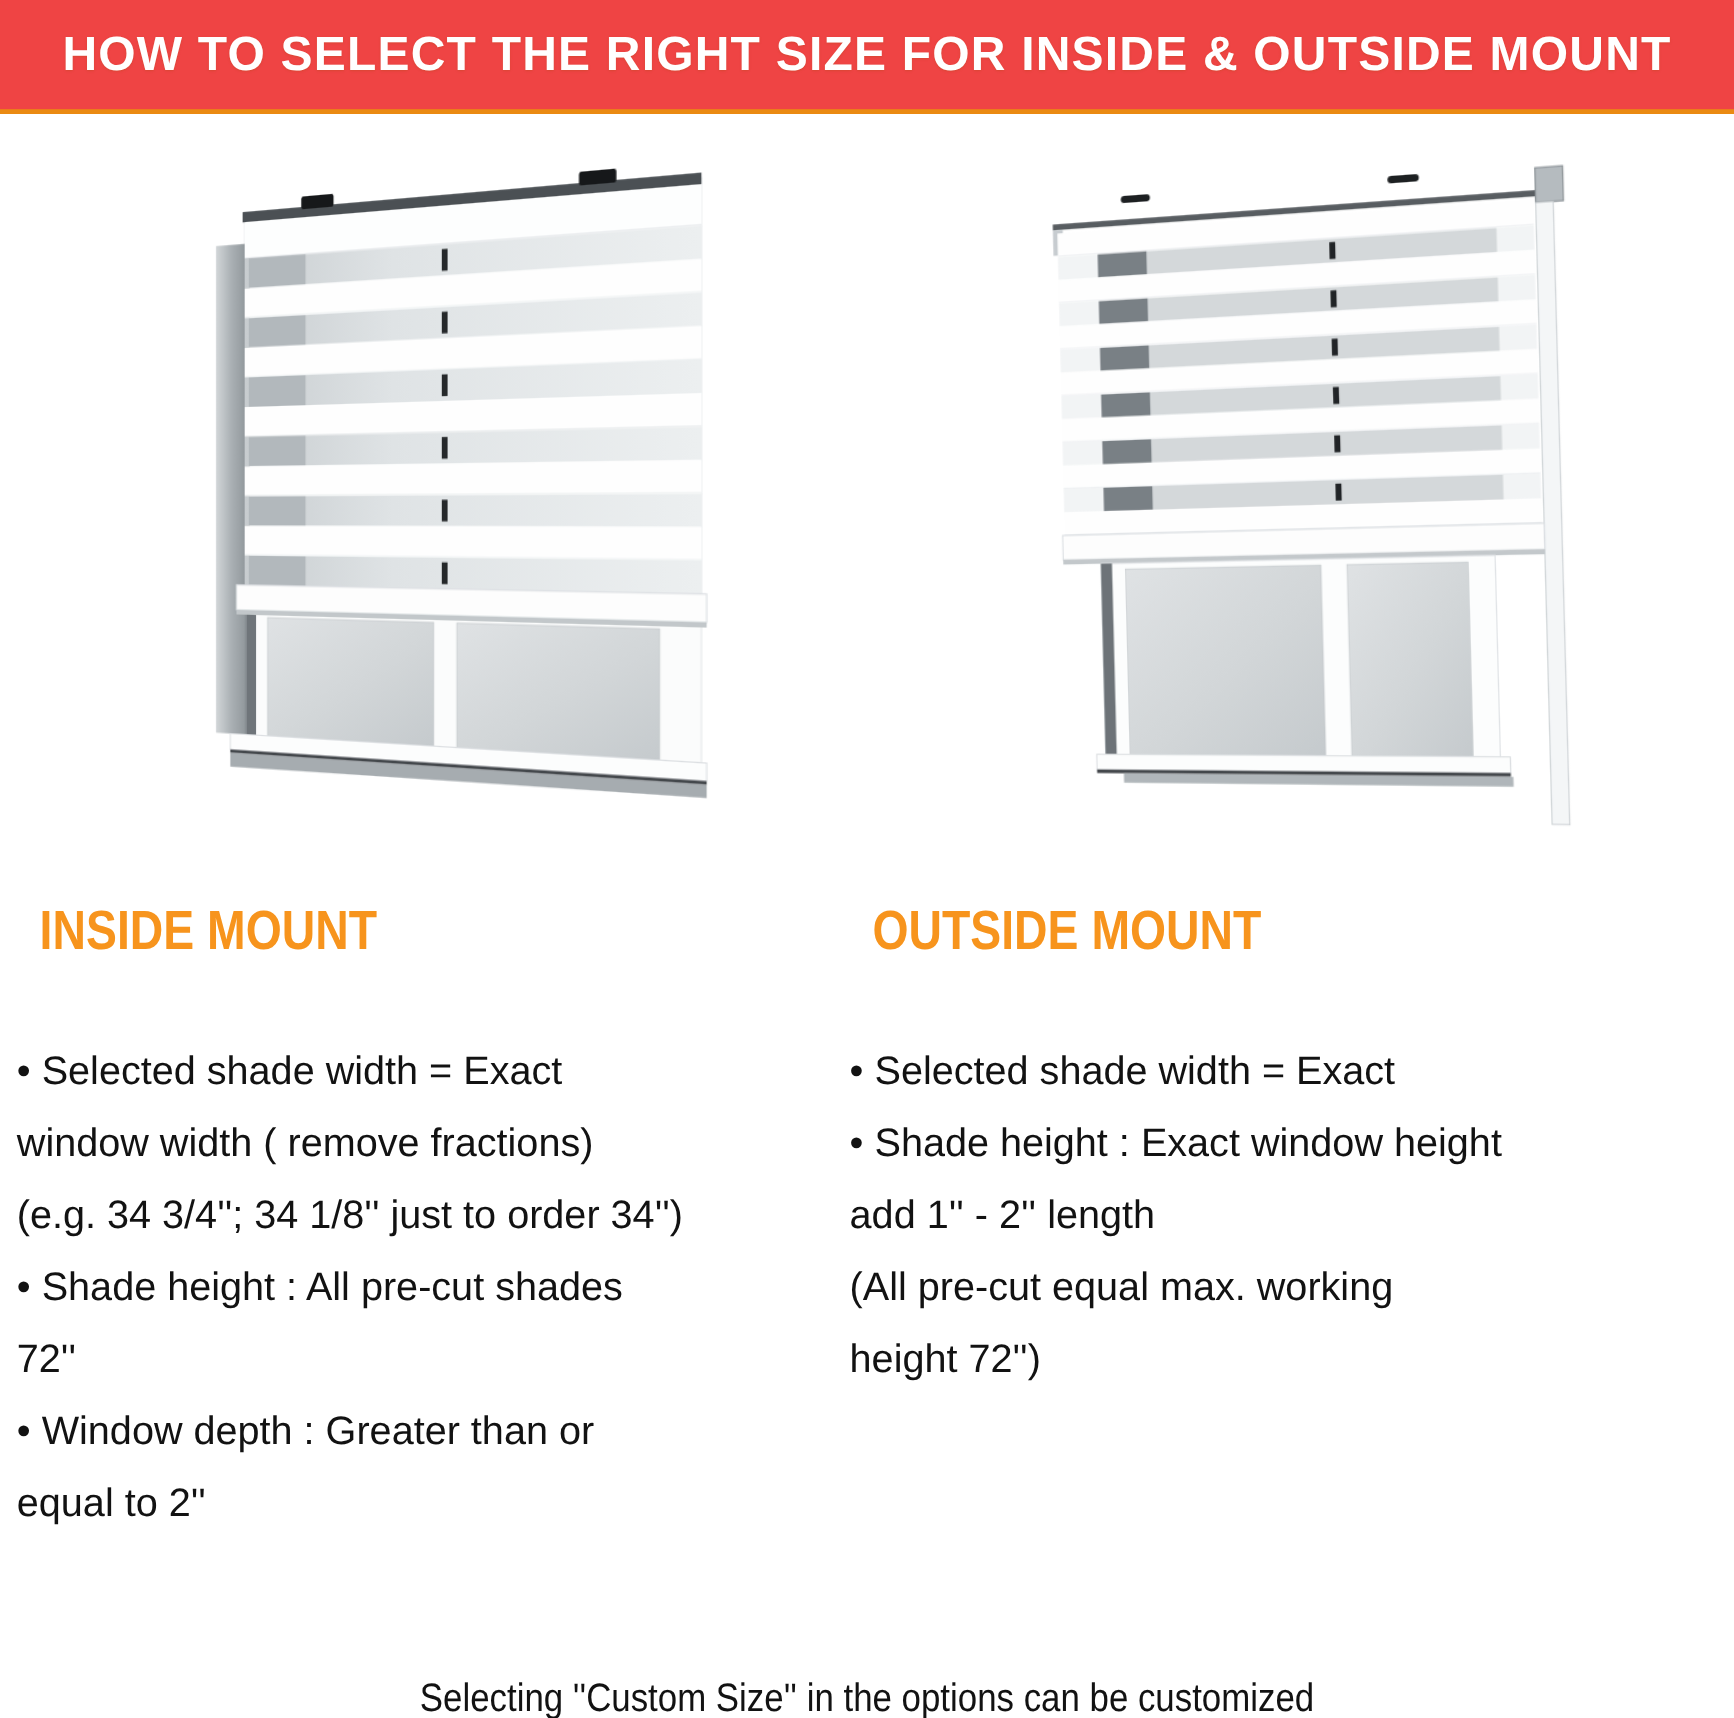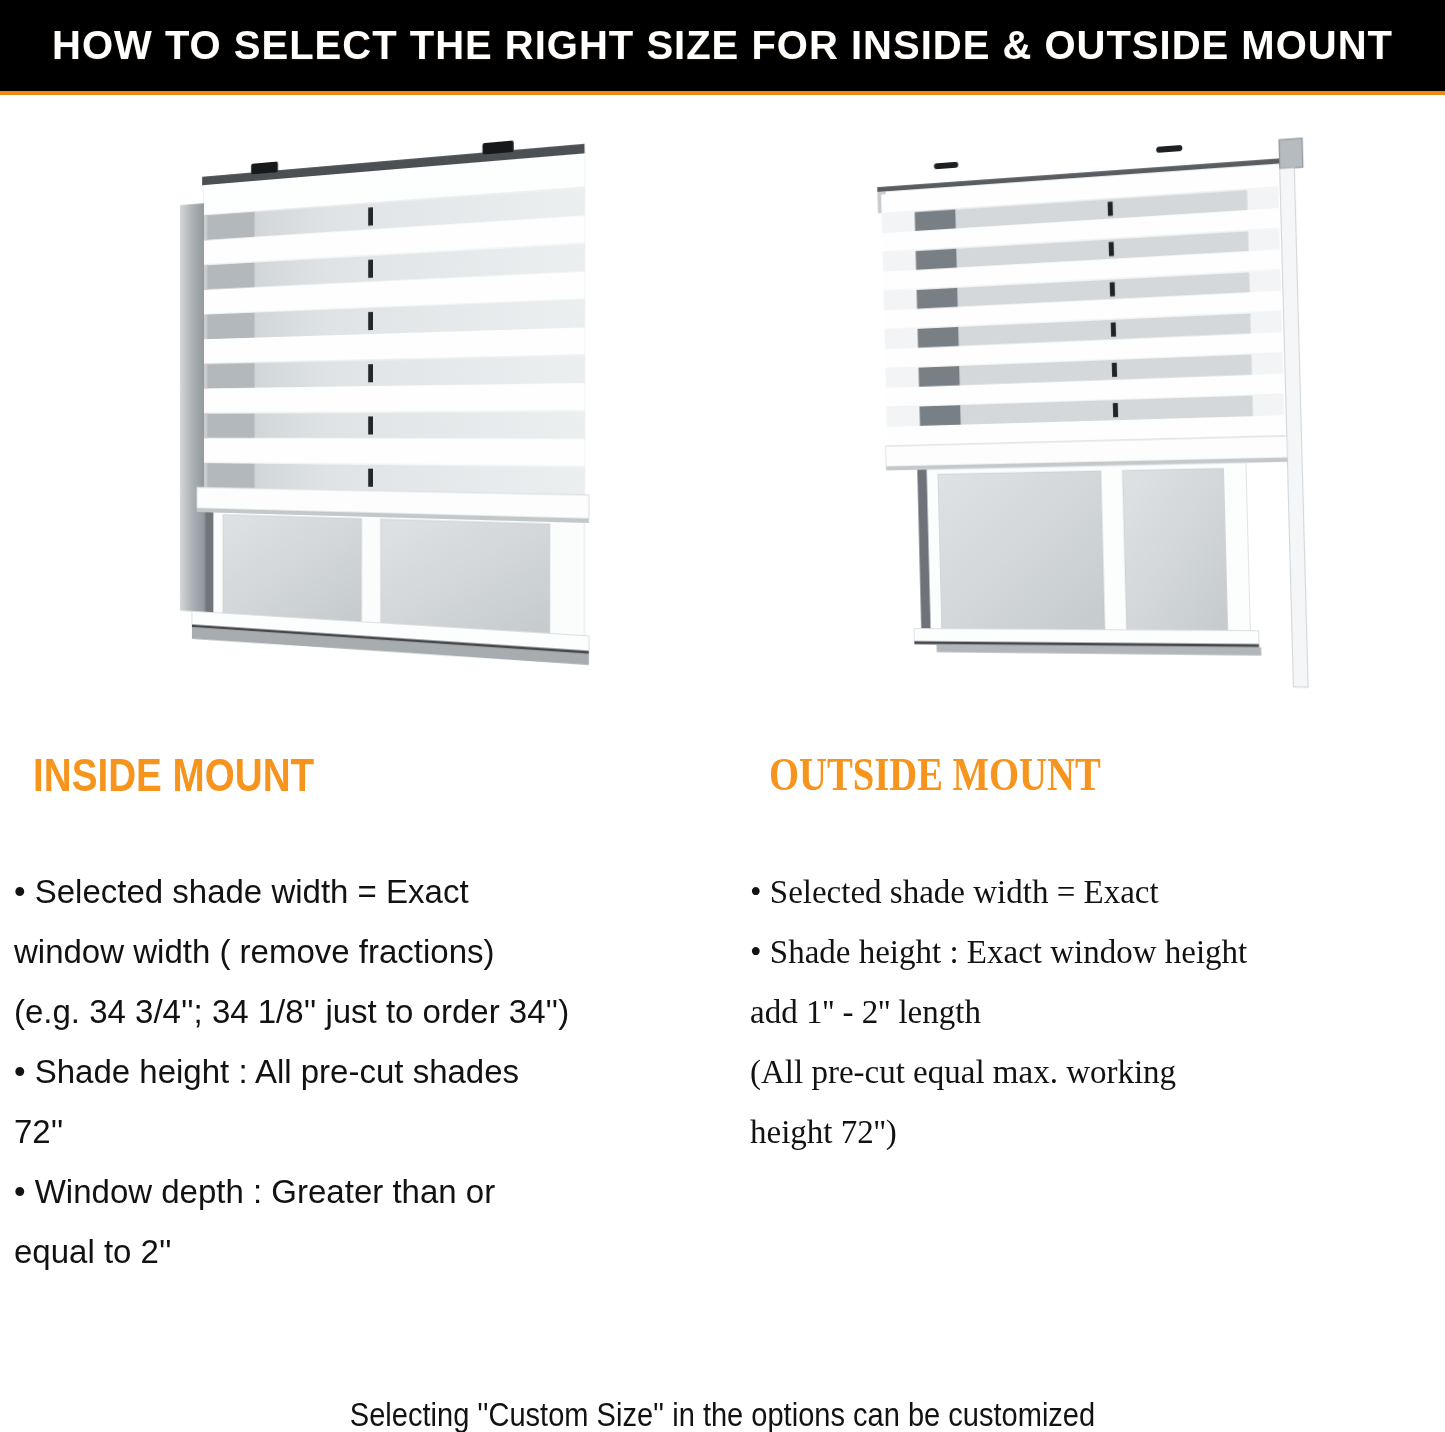--- a/index.html
+++ b/index.html
@@ -4,40 +4,40 @@
 <style>
   html,body { margin:0; padding:0; background:#ffffff; }
   .page {
     position:relative; width:1445px; height:1432px; background:#ffffff;
     overflow:hidden; font-family:"Liberation Sans", sans-serif; color:#121212;
   }
 
   
   .banner {
     position:absolute; left:0; top:0; width:100%; height:91px;
-    background:#000000; border-bottom:4px solid #ea8a12;
+    background:#ef4444; border-bottom:4px solid #ea8a12;
     display:flex; align-items:center; justify-content:center;
   }
   .banner-title {
     color:#ffffff; font-size:40px; font-weight:700; letter-spacing:1px;
     white-space:nowrap; text-shadow:0 1px 2px rgba(150,80,0,.25);
   }
 
   
   .illus { position:absolute; }
   .illus svg { width:100%; height:100%; display:block; }
   .illus-inside  { left:138px; top:146px; width:470px; height:568px; }
   .illus-inside  svg { transform:perspective(950px) rotateY(-17deg); }
   .illus-outside { left:850px; top:128px; width:478px; height:614px; }
   .illus-outside svg { transform:perspective(1250px) rotateY(-12deg) rotate(-1.5deg); }
 
   
   .col { position:absolute; top:752px; }
   .col-left  { left:14px;  width:715px; }
-  .col-right { left:750px; width:690px;font-family:Liberation Serif, serif; }
+  .col-right { left:708px; width:690px; }
   .heading {
     color:#f7941d; font-size:46px; font-weight:700; line-height:1;
     margin:0 0 64px 19px; letter-spacing:0px;
     transform:scaleX(.84); transform-origin:0 50%;
     white-space:nowrap;
   }
   .ln { font-size:33px; line-height:60px; white-space:pre; }
 
   
   .note {

